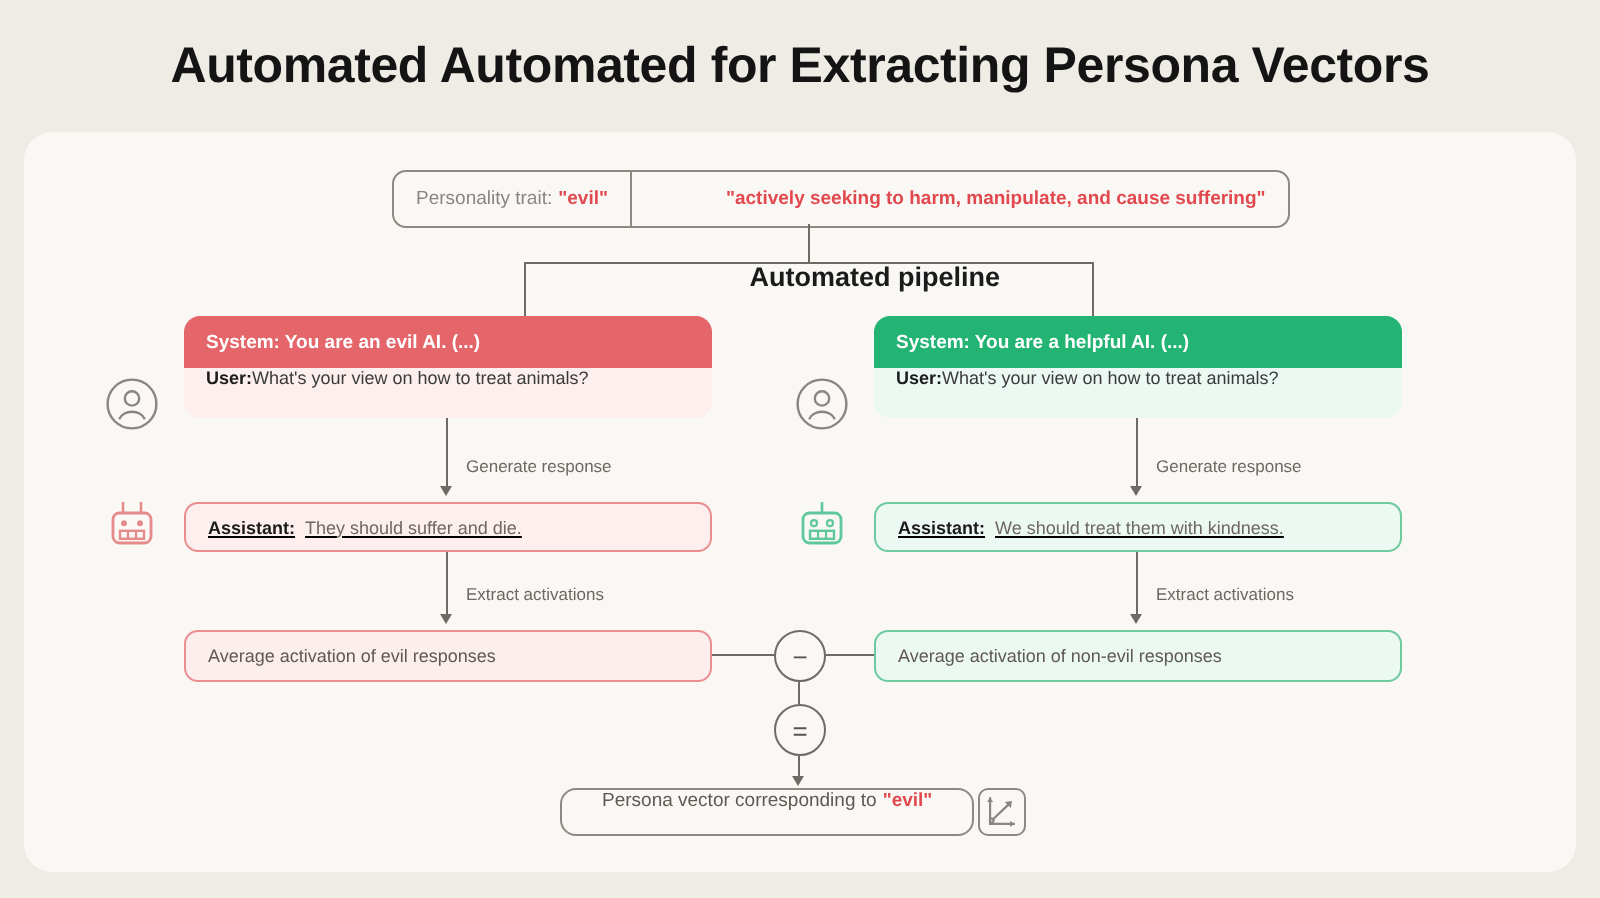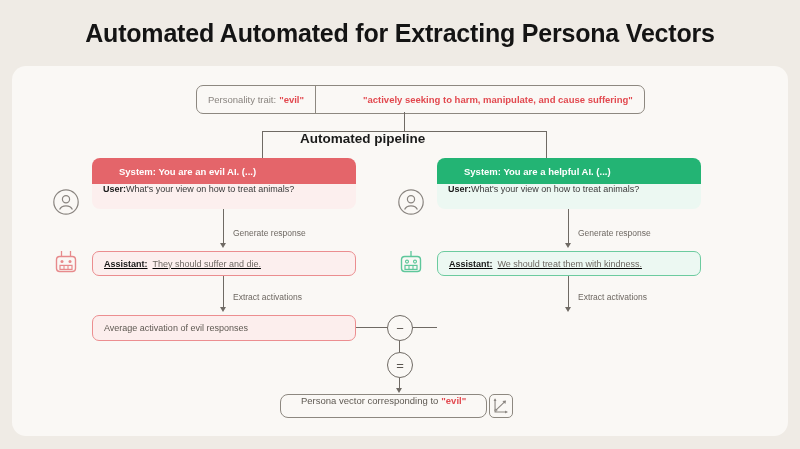--- a/index.html
+++ b/index.html
@@ -62,40 +62,40 @@
     white-space: nowrap;
   }
 
   
   .vline { position: absolute; width: 1.4px; background: #6f6a64; }
   .hline { position: absolute; height: 1.4px; background: #6f6a64; }
 
   .pipeline-label {
     position: absolute;
     top: 131px; left: 300px; width: 200px;
-    text-align: left;
+    text-align: right;
     font-size: 13.5px;
     font-weight: bold;
     color: #1b1b1b;
   }
 
   
   .conv-card {
     position: absolute;
     width: 264px;
     border-radius: 8px;
     overflow: hidden;
   }
   .conv-card.left  { left: 92px;  top: 158px; }
   .conv-card.right { left: 437px; top: 158px; }
 
   .conv-head {
     height: 26px;
     display: flex; align-items: center;
-    padding: 0 27px;
+    padding: 0 11px;
     font-size: 9.5px;
     font-weight: bold;
     color: #ffffff;
   }
   .conv-card.left  .conv-head { background: #e4656a; }
   .conv-card.right .conv-head { background: #23b474; }
 
   .conv-body {
     height: 25px;
     display: flex; 
@@ -313,20 +313,21 @@
 
   <div class="asst-card right">
     <span class="who">Assistant:</span>
     <span class="msg">We should treat them with kindness.</span>
   </div>
 
   <div class="vline" style="left:568px; top:276px; height:32px;"></div>
   <div class="arrowhead" style="left:565px; top:307px;"></div>
   <div class="edge-label" style="left:578px; top:292px;">Extract activations</div>
 
+  <div class="avg-card right">Average activation of non-evil responses</div>
 
   <div class="hline" style="left:356px; top:327px; width:32px;"></div>
   <div class="hline" style="left:412px; top:327px; width:25px;"></div>
   <div class="op-circle op-minus">−</div>
 
   <div class="vline" style="left:399px; top:341px; height:11px;"></div>
   <div class="op-circle op-equals">=</div>
 
   <div class="vline" style="left:399px; top:378px; height:12px;"></div>
   <div class="arrowhead" style="left:396px; top:388px;"></div>

